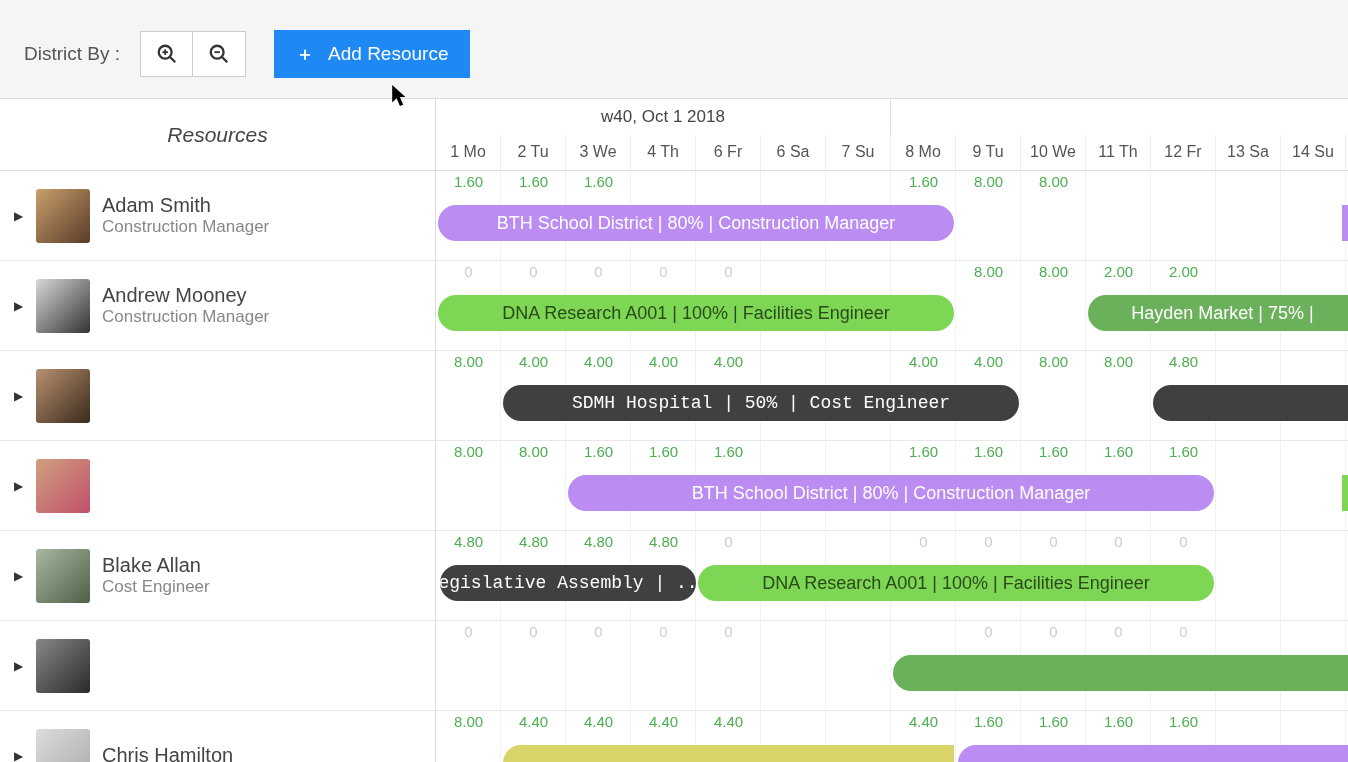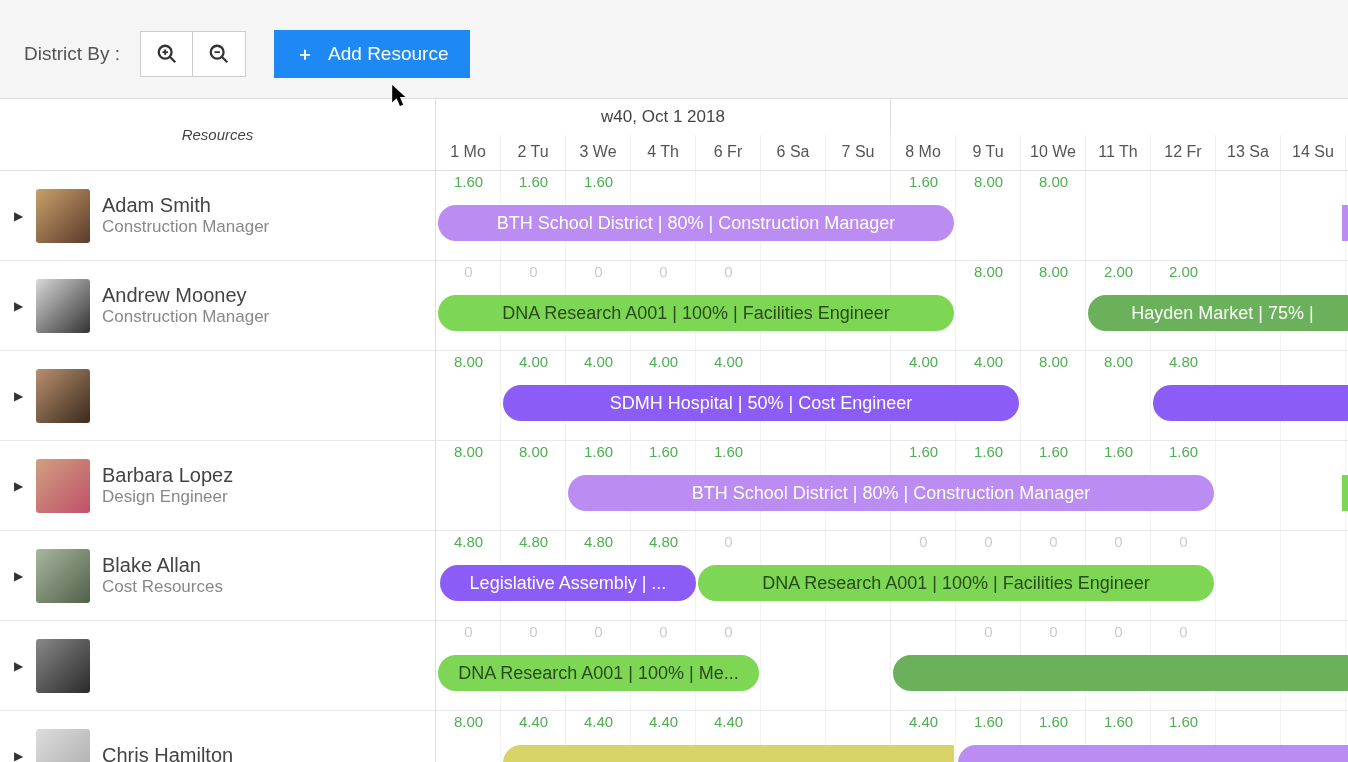--- a/index.html
+++ b/index.html
@@ -10,21 +10,21 @@
 .dropdown { border: 1px solid #ccc; background: #fff; padding: 10px 16px; display: flex; align-items: center; gap: 28px; cursor: pointer; color: #555; font-size: 19px; }
 .dropdown .chev { font-size: 12px; color: #888; }
 .zoom-group { display: flex; border: 1px solid #ccc; background: #fff; margin-left: 8px; }
 .zoom-btn { width: 52px; height: 44px; display: flex; align-items: center; justify-content: center; cursor: pointer; font-size: 20px; color: #333; }
 .zoom-btn:first-child { border-right: 1px solid #ccc; }
 .add-booking { background: #1e88f5; color: #fff; border: none; padding: 12px 22px; font-size: 19px; display: flex; align-items: center; gap: 14px; cursor: pointer; margin-left: 16px; }
 .plus { font-size: 18px; font-weight: bold; }
 
 .grid { display: flex; border-top: 1px solid #ddd; }
 .resources-col { width: 436px; flex-shrink: 0; background: #fff; }
-.resources-header { height: 72px; border-bottom: 1px solid #ddd; display: flex; align-items: center; justify-content: center; font-style: italic; color: #444; font-size: 15px; border-right: 1px solid #ddd; }
+.resources-header { height: 72px; border-bottom: 1px solid #ddd; display: flex; align-items: center; justify-content: center; font-style: italic; color: #444; font-size: 21px; border-right: 1px solid #ddd; }
 
 .resource-row { height: 90px; border-bottom: 1px solid #e8e8e8; display: flex; align-items: center; padding-left: 14px; gap: 12px; border-right: 1px solid #ddd; background: #fff; }
 .expand-arrow { font-size: 12px; color: #333; cursor: pointer; width: 10px; }
 .avatar { width: 54px; height: 54px; background: linear-gradient(135deg, #999, #555); border-radius: 3px; flex-shrink: 0; }
 .avatar.a1 { background: linear-gradient(135deg, #c9a06b, #5a3a2a); }
 .avatar.a2 { background: linear-gradient(135deg, #d8d8d8, #333); }
 .avatar.a3 { background: linear-gradient(135deg, #b89070, #3a2a1a); }
 .avatar.a4 { background: linear-gradient(135deg, #d0a080, #c0506a); }
 .avatar.a5 { background: linear-gradient(135deg, #a8b8a0, #506048); }
 .avatar.a6 { background: linear-gradient(135deg, #888, #2a2a2a); }
@@ -45,21 +45,21 @@
 .timeline-row .day-bg { position: absolute; top: 0; bottom: 0; width: 65px; border-right: 1px solid #f2f2f2; }
 .hours-row { position: absolute; top: 2px; left: 0; right: 0; display: flex; }
 .hour-cell { width: 65px; text-align: center; font-size: 15px; flex-shrink: 0; }
 .hour-cell.green { color: #4caf50; }
 .hour-cell.gray { color: #ccc; }
 
 .booking { position: absolute; height: 36px; border-radius: 18px; display: flex; align-items: center; justify-content: center; color: #fff; font-size: 18px; padding: 0 16px; white-space: nowrap; overflow: hidden; top: 34px; cursor: pointer; }
 .booking.purple { background: #bb8cf2; }
 .booking.green { background: #7dd654; color: #2a4a1a; }
 .booking.darkgreen { background: #6bb05a; color: #fff; }
-.booking.blue { background: #8b5cf6; }
+.booking.blue { background: #404040; font-family: Liberation Mono, monospace; }
 .booking.yellow { background: #d8d468; }
 .booking.right-flat { border-top-right-radius: 0; border-bottom-right-radius: 0; }
 .booking.left-flat { border-top-left-radius: 0; border-bottom-left-radius: 0; }
 
 .cursor-img { position: absolute; top: 85px; left: 392px; font-size: 20px; color: #000; pointer-events: none; }
 </style>
 </head>
 <body>
 
 <div class="toolbar">
@@ -115,31 +115,27 @@
         </div>
         <div class="resource-row">
     <span class="expand-arrow">▶</span>
     <div class="avatar a3"></div>
     <div class="resource-info">
     </div>
         </div>
         <div class="resource-row">
     <span class="expand-arrow">▶</span>
     <div class="avatar a4"></div>
-    <div class="resource-info">
-      <span class="resource-name">Barbara Lopez</span>
-      <span class="resource-role">Design Engineer</span>
-    </div>
         </div>
         <div class="resource-row">
     <span class="expand-arrow">▶</span>
     <div class="avatar a5"></div>
     <div class="resource-info">
       <span class="resource-name">Blake Allan</span>
-      <span class="resource-role">Cost Resources</span>
+      <span class="resource-role">Cost Engineer</span>
     </div>
         </div>
         <div class="resource-row">
     <span class="expand-arrow">▶</span>
     <div class="avatar a6"></div>
         </div>
         <div class="resource-row">
     <span class="expand-arrow">▶</span>
     <div class="avatar a7"></div>
     <div class="resource-info">
@@ -366,21 +362,20 @@
             <div class="hour-cell "></div>
             <div class="hour-cell "></div>
             <div class="hour-cell "></div>
             <div class="hour-cell gray">0</div>
             <div class="hour-cell gray">0</div>
             <div class="hour-cell gray">0</div>
             <div class="hour-cell gray">0</div>
             <div class="hour-cell "></div>
             <div class="hour-cell "></div>
           </div>
-          <div class="booking green" style="left: 2px; width: 321px;">DNA Research A001 | 100% | Me...</div>
           <div class="booking darkgreen right-flat" style="left: 457px; width: 464px;"></div>
         </div>
         <div class="timeline-row">
           <div class="day-bg" style="left: 0px;"></div>
           <div class="day-bg" style="left: 65px;"></div>
           <div class="day-bg" style="left: 130px;"></div>
           <div class="day-bg" style="left: 195px;"></div>
           <div class="day-bg" style="left: 260px;"></div>
           <div class="day-bg" style="left: 325px;"></div>
           <div class="day-bg" style="left: 390px;"></div>

